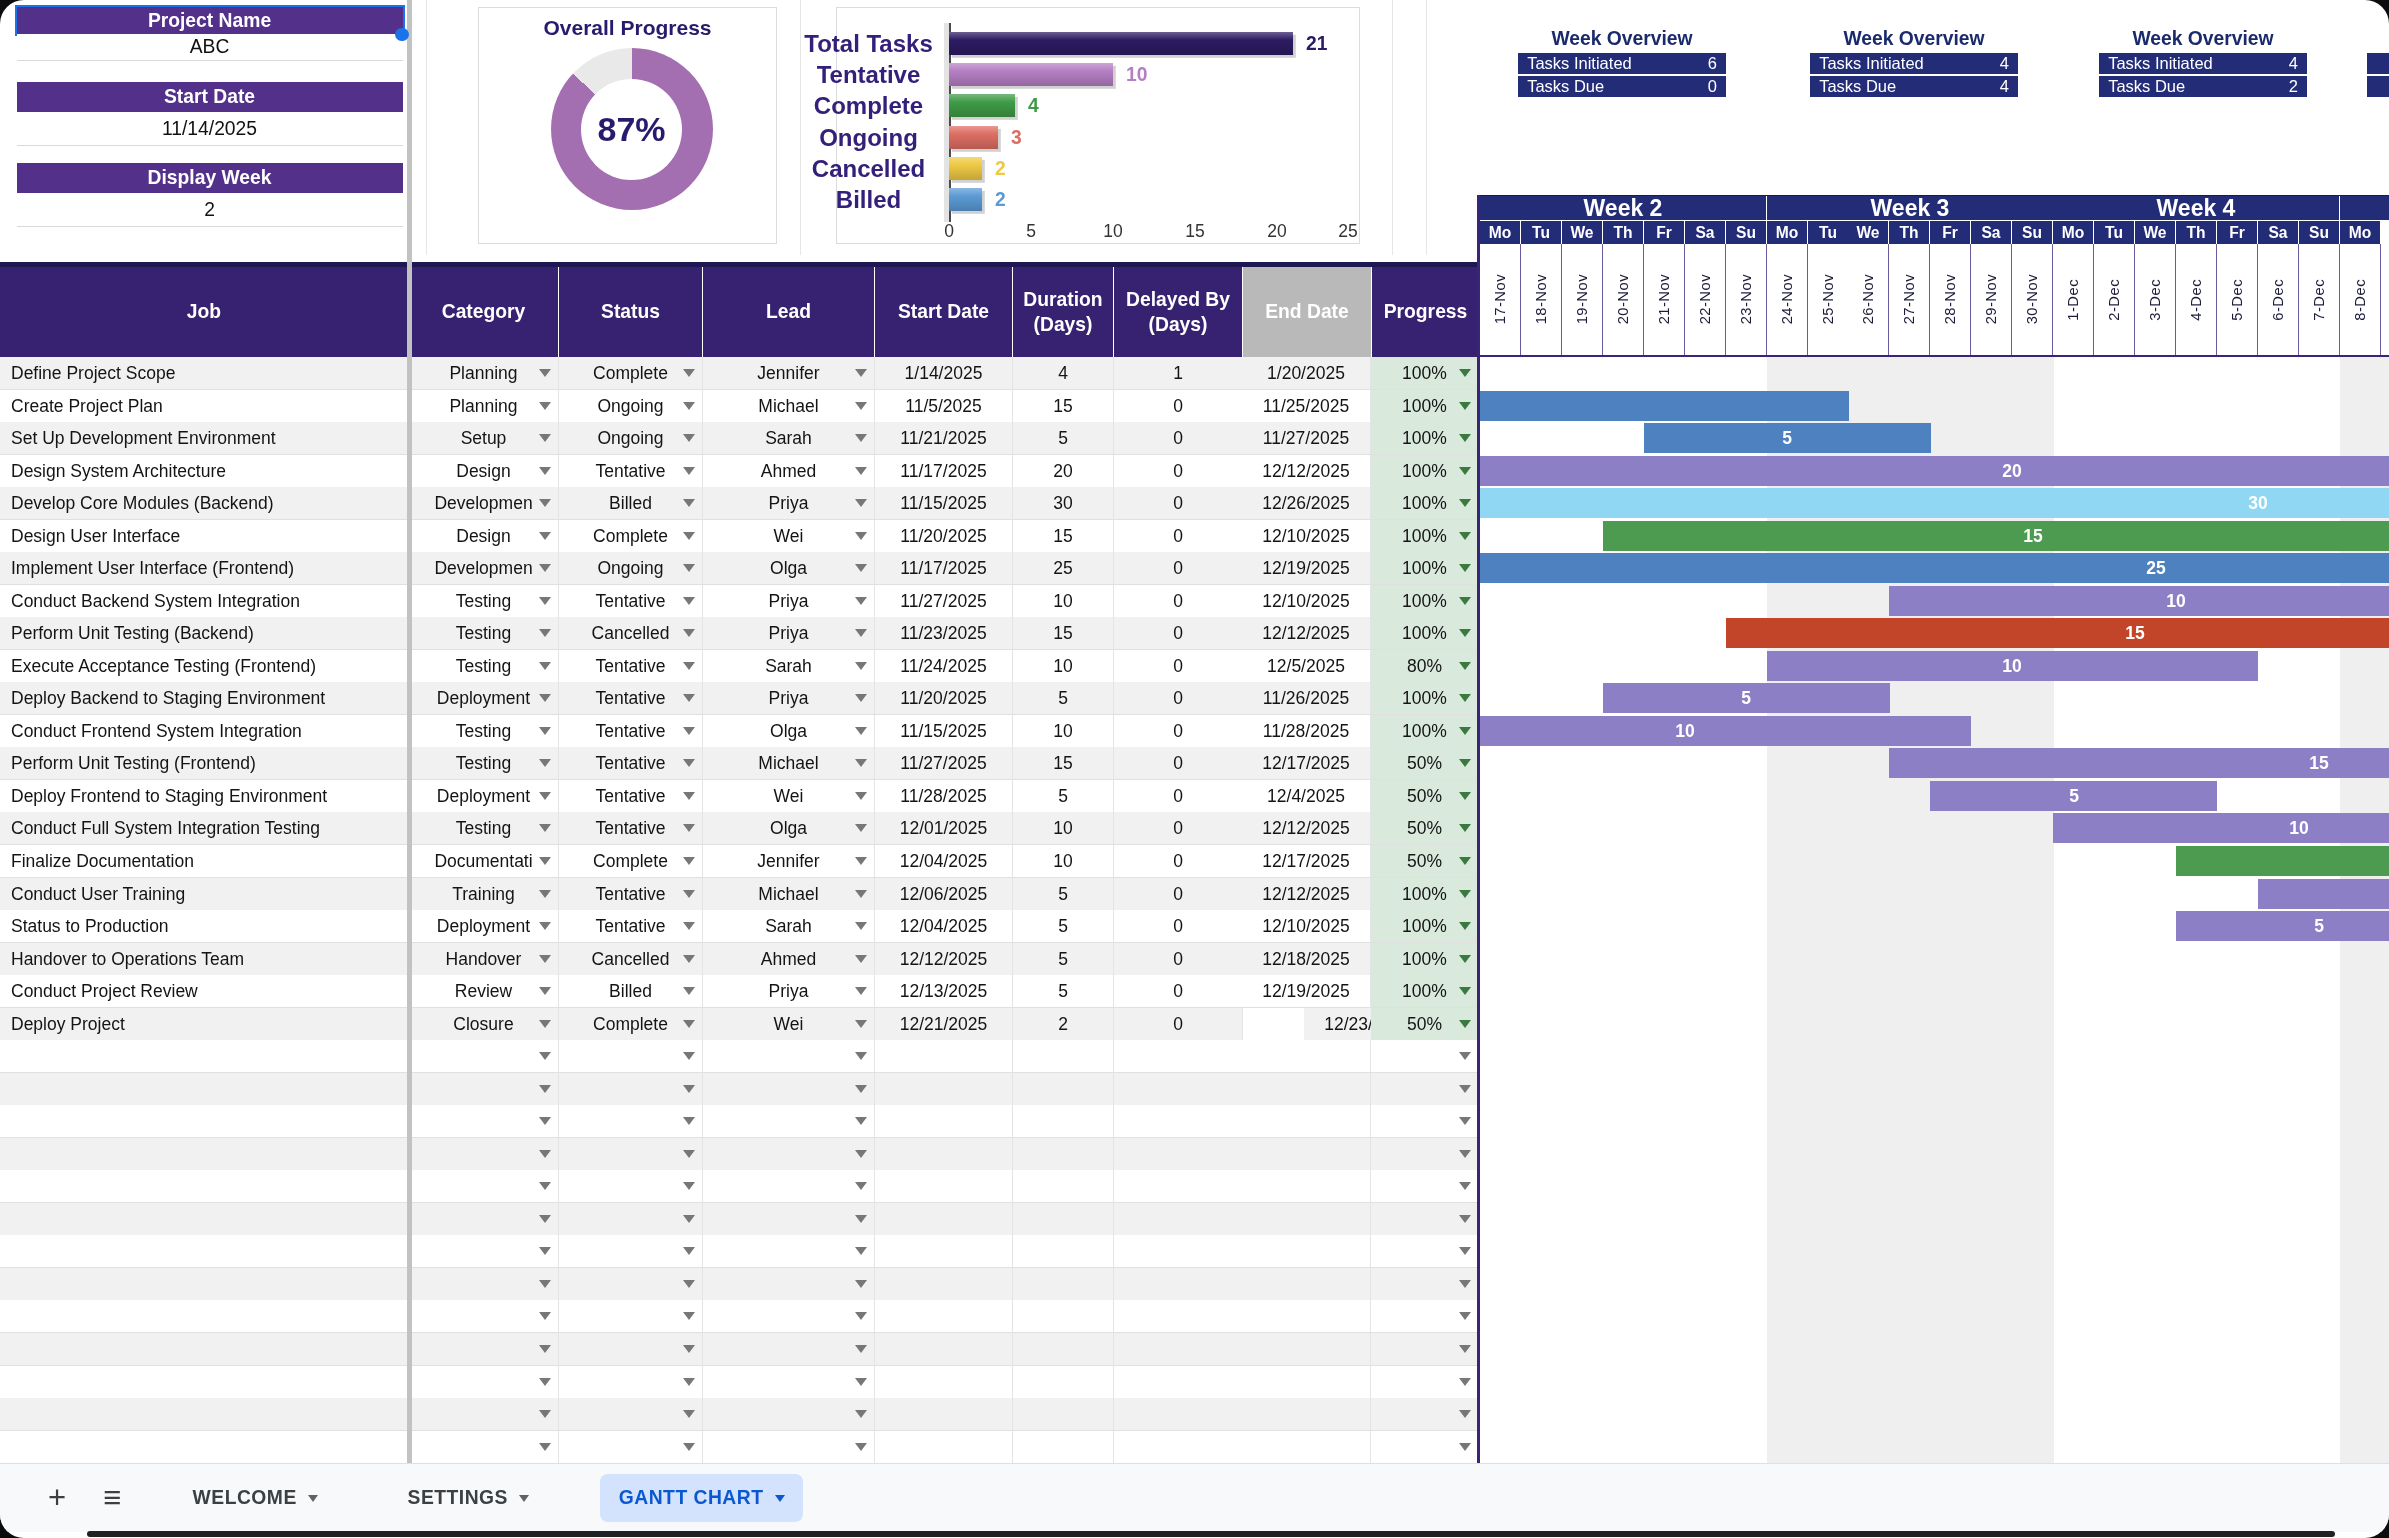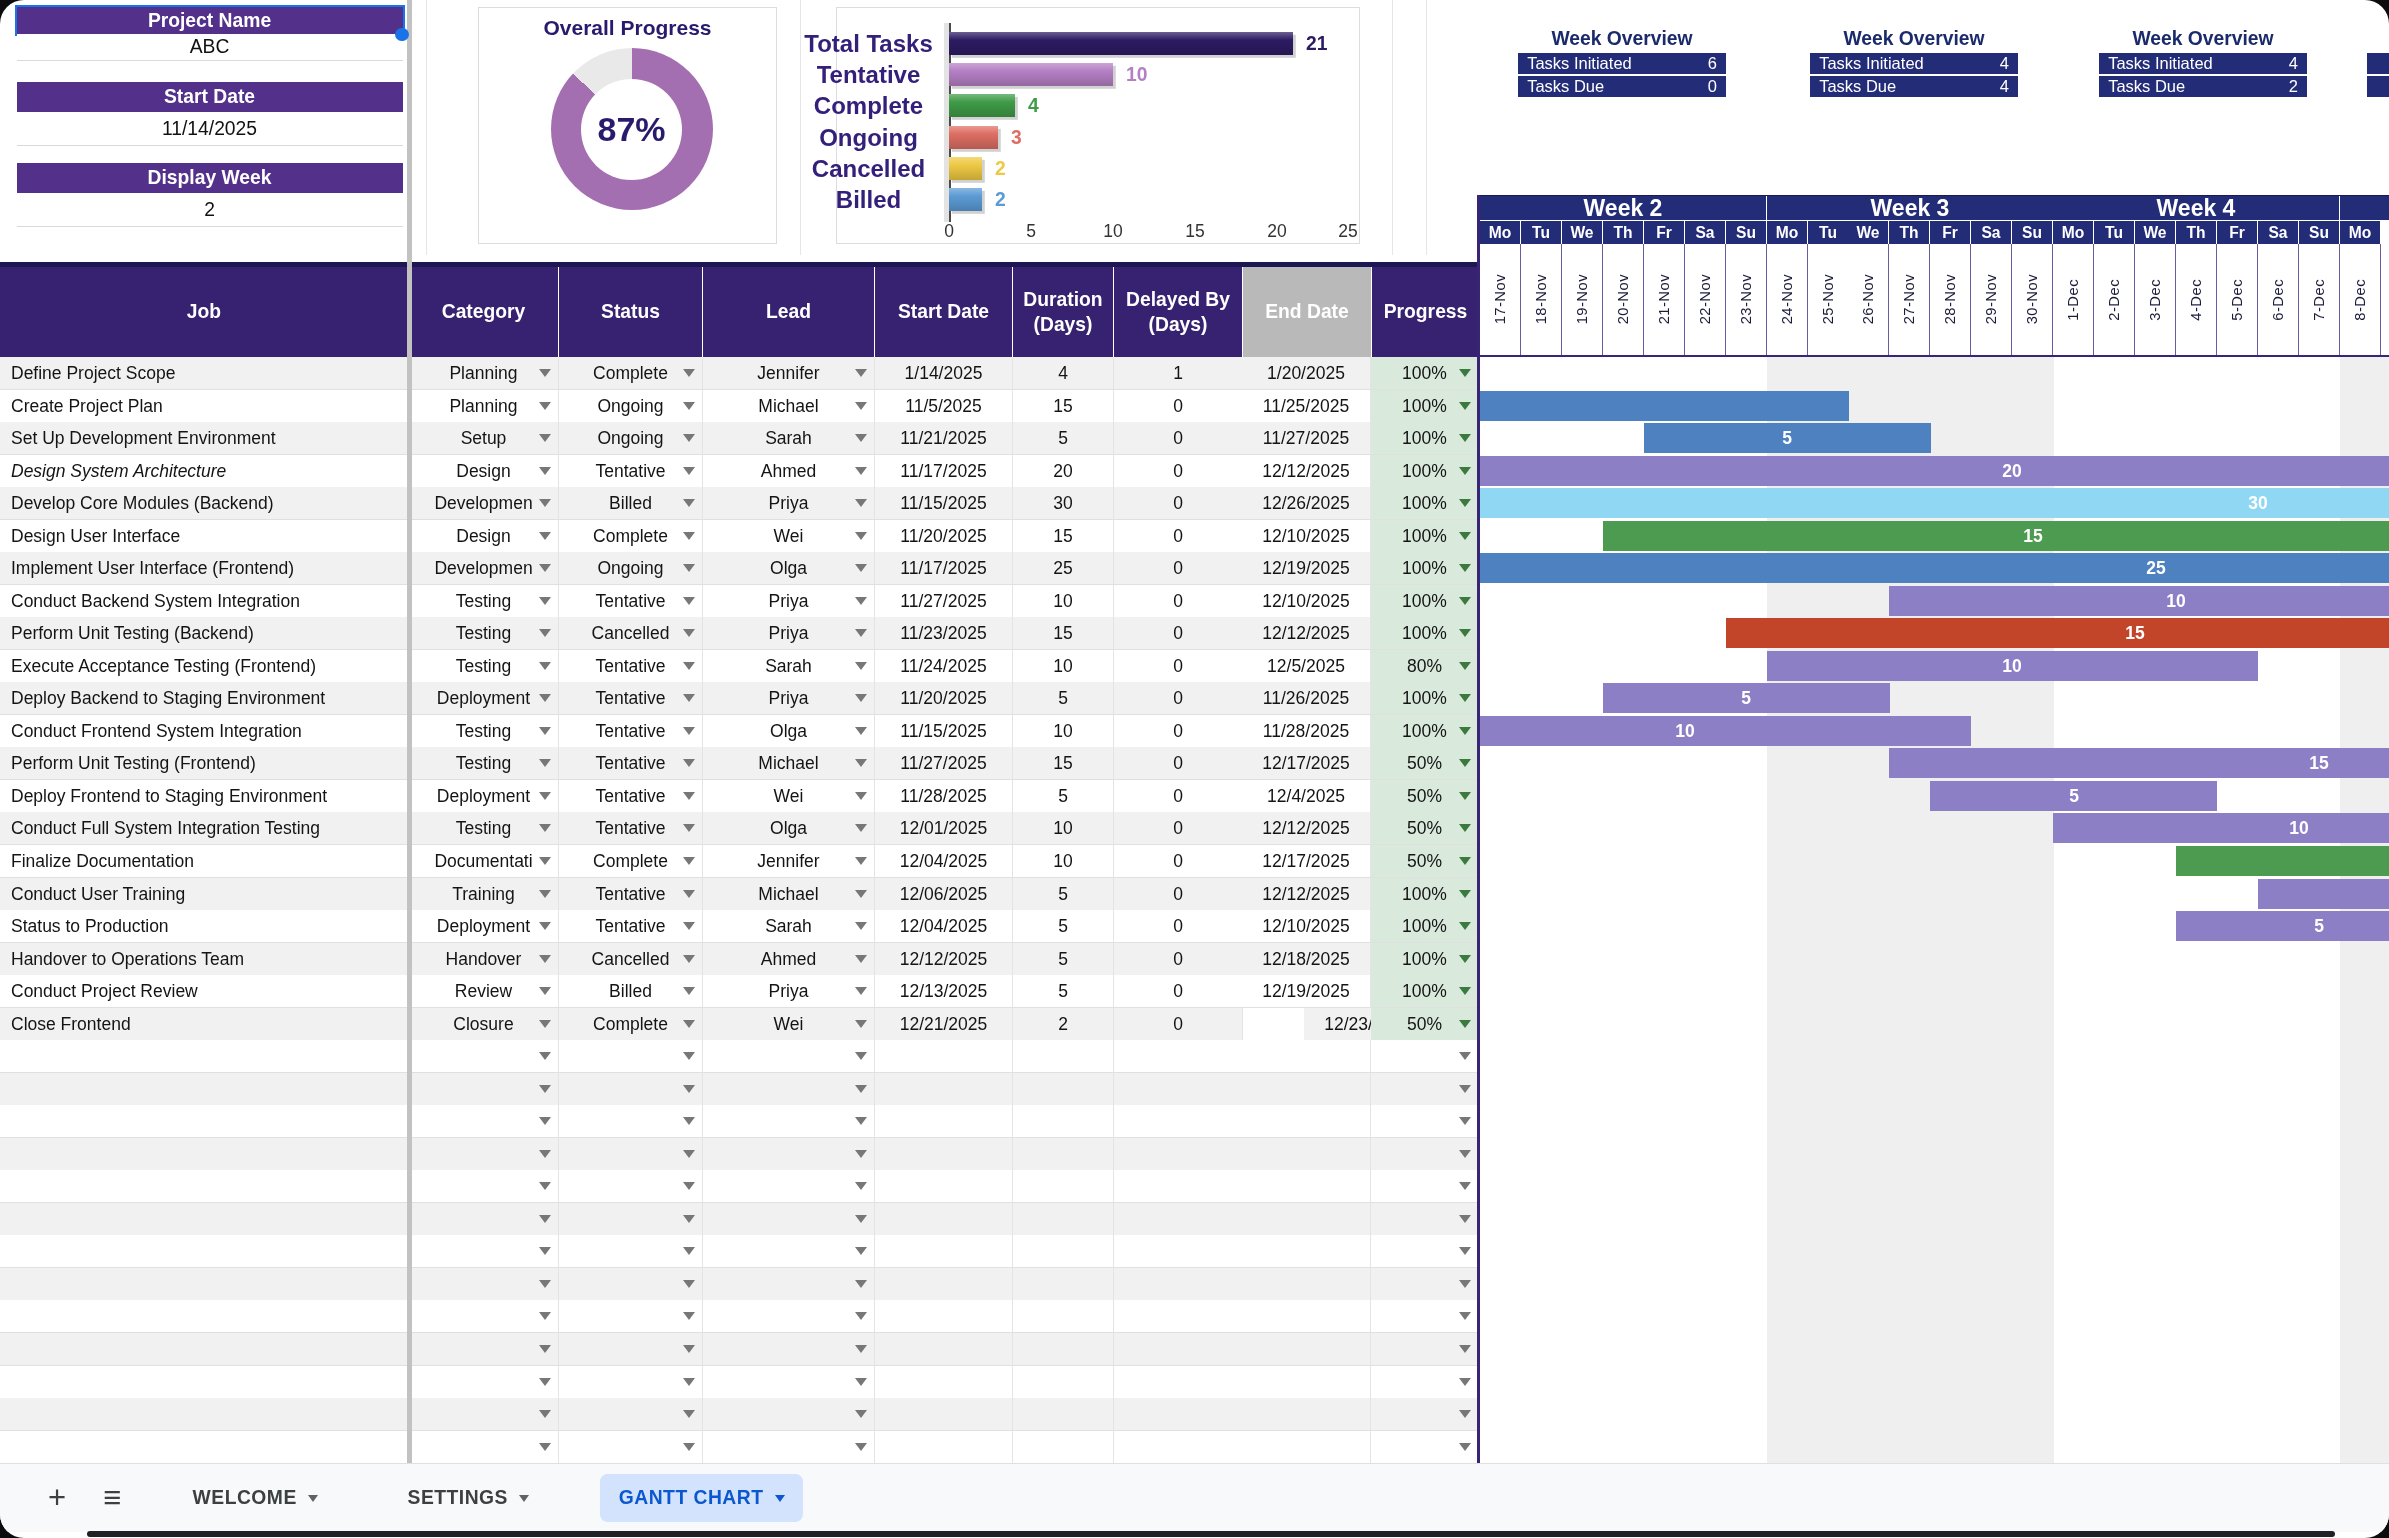--- a/index.html
+++ b/index.html
@@ -437,21 +437,21 @@
         </div>
         <div class="gcell">
           <div class="band" style="left: 287px; width: 287px;"></div>
           <div class="band" style="left: 860px; width: 50px;"></div>
           <div class="gbar" style="left: 164px; width: 287px; background: rgb(77, 129, 191);"></div>
           <div class="gbar-label" style="left: 307px;">5</div>
         </div>
       </div>
       <div class="row" style="top: 98px;">
         <div class="cell job" style="left: 0px; width: 409px;">
-          <span style="white-space: nowrap; font-style: italic;">Design System Architecture</span>
+          <span style="white-space: nowrap;">Design System Architecture</span>
         </div>
         <div class="cell" style="left: 409px; width: 150px;">
           <span style="white-space: nowrap;">Design</span>
           <div class="dd"></div>
         </div>
         <div class="cell" style="left: 559px; width: 144px;">
           <span style="white-space: nowrap;">Tentative</span>
           <div class="dd"></div>
         </div>
         <div class="cell" style="left: 703px; width: 172px;">
@@ -1094,21 +1094,21 @@
           <span style="white-space: nowrap;">100%</span>
           <div class="dd green"></div>
         </div>
         <div class="gcell">
           <div class="band" style="left: 287px; width: 287px;"></div>
           <div class="band" style="left: 860px; width: 50px;"></div>
         </div>
       </div>
       <div class="row stripe" style="top: 651px;">
         <div class="cell job" style="left: 0px; width: 409px;">
-          <span style="white-space: nowrap;">Close Frontend</span>
+          <span style="white-space: nowrap;">Deploy Project</span>
         </div>
         <div class="cell" style="left: 409px; width: 150px;">
           <span style="white-space: nowrap;">Closure</span>
           <div class="dd"></div>
         </div>
         <div class="cell" style="left: 559px; width: 144px;">
           <span style="white-space: nowrap;">Complete</span>
           <div class="dd"></div>
         </div>
         <div class="cell" style="left: 703px; width: 172px;">

